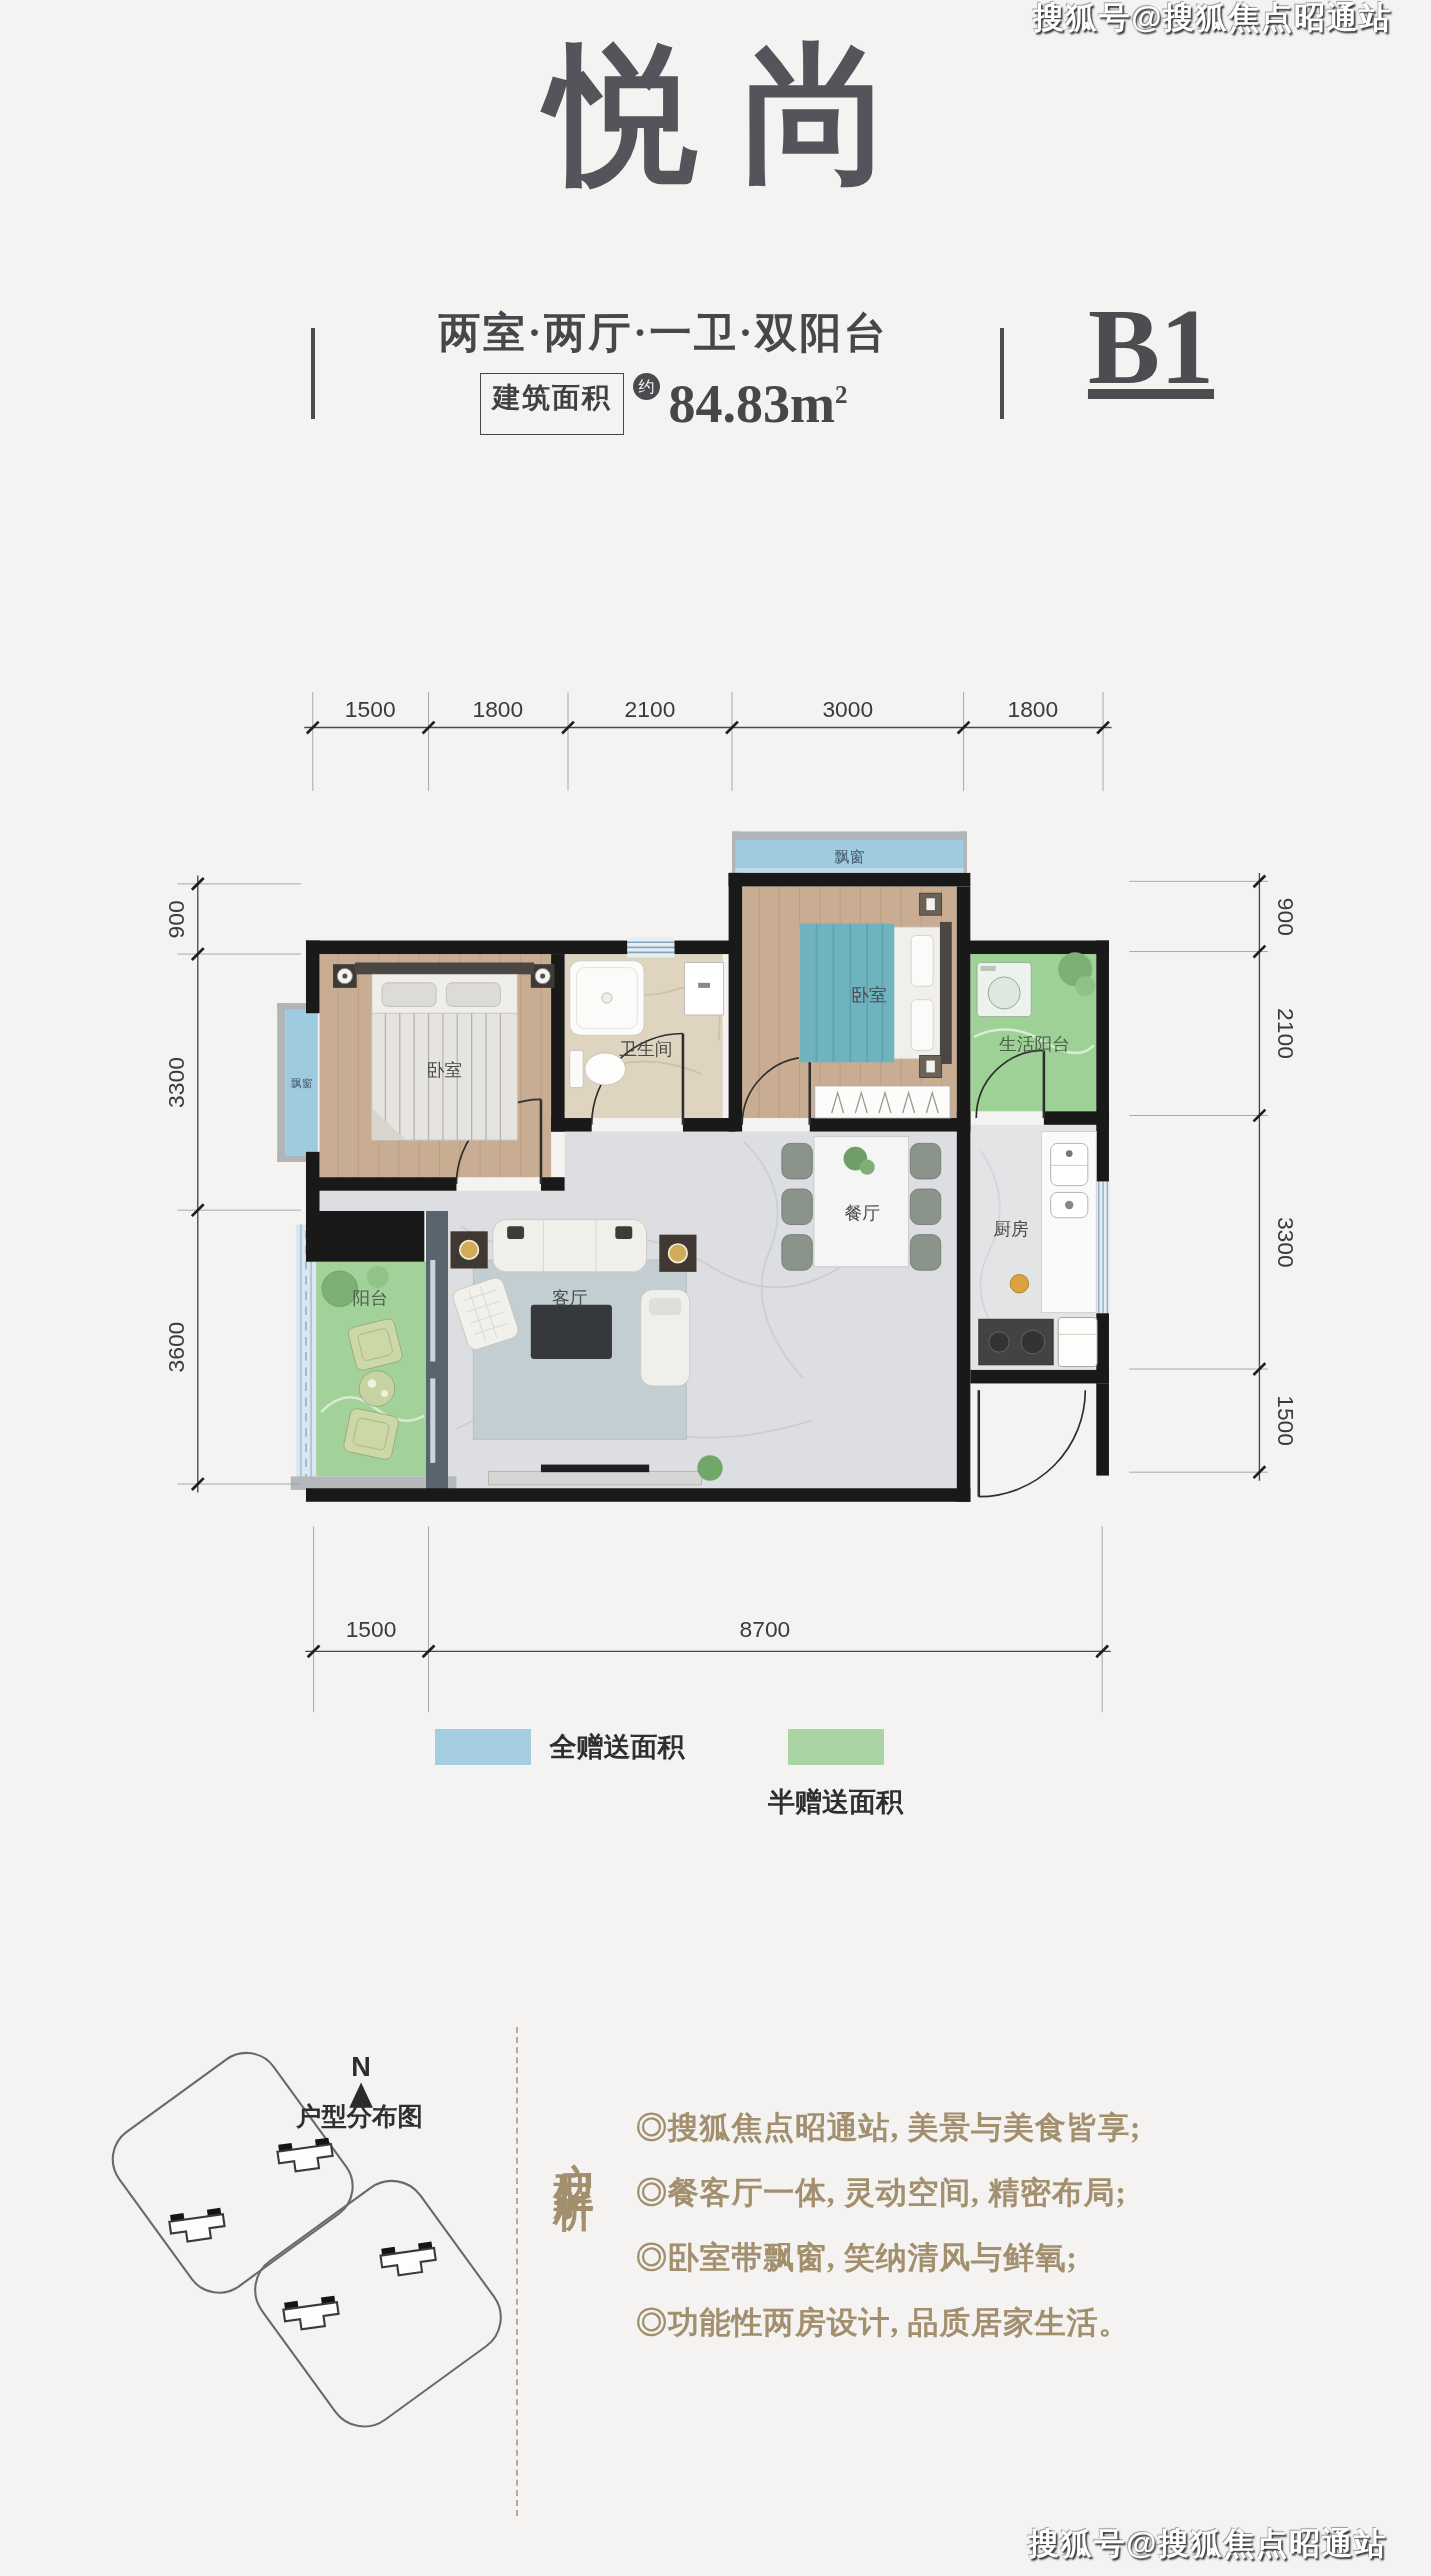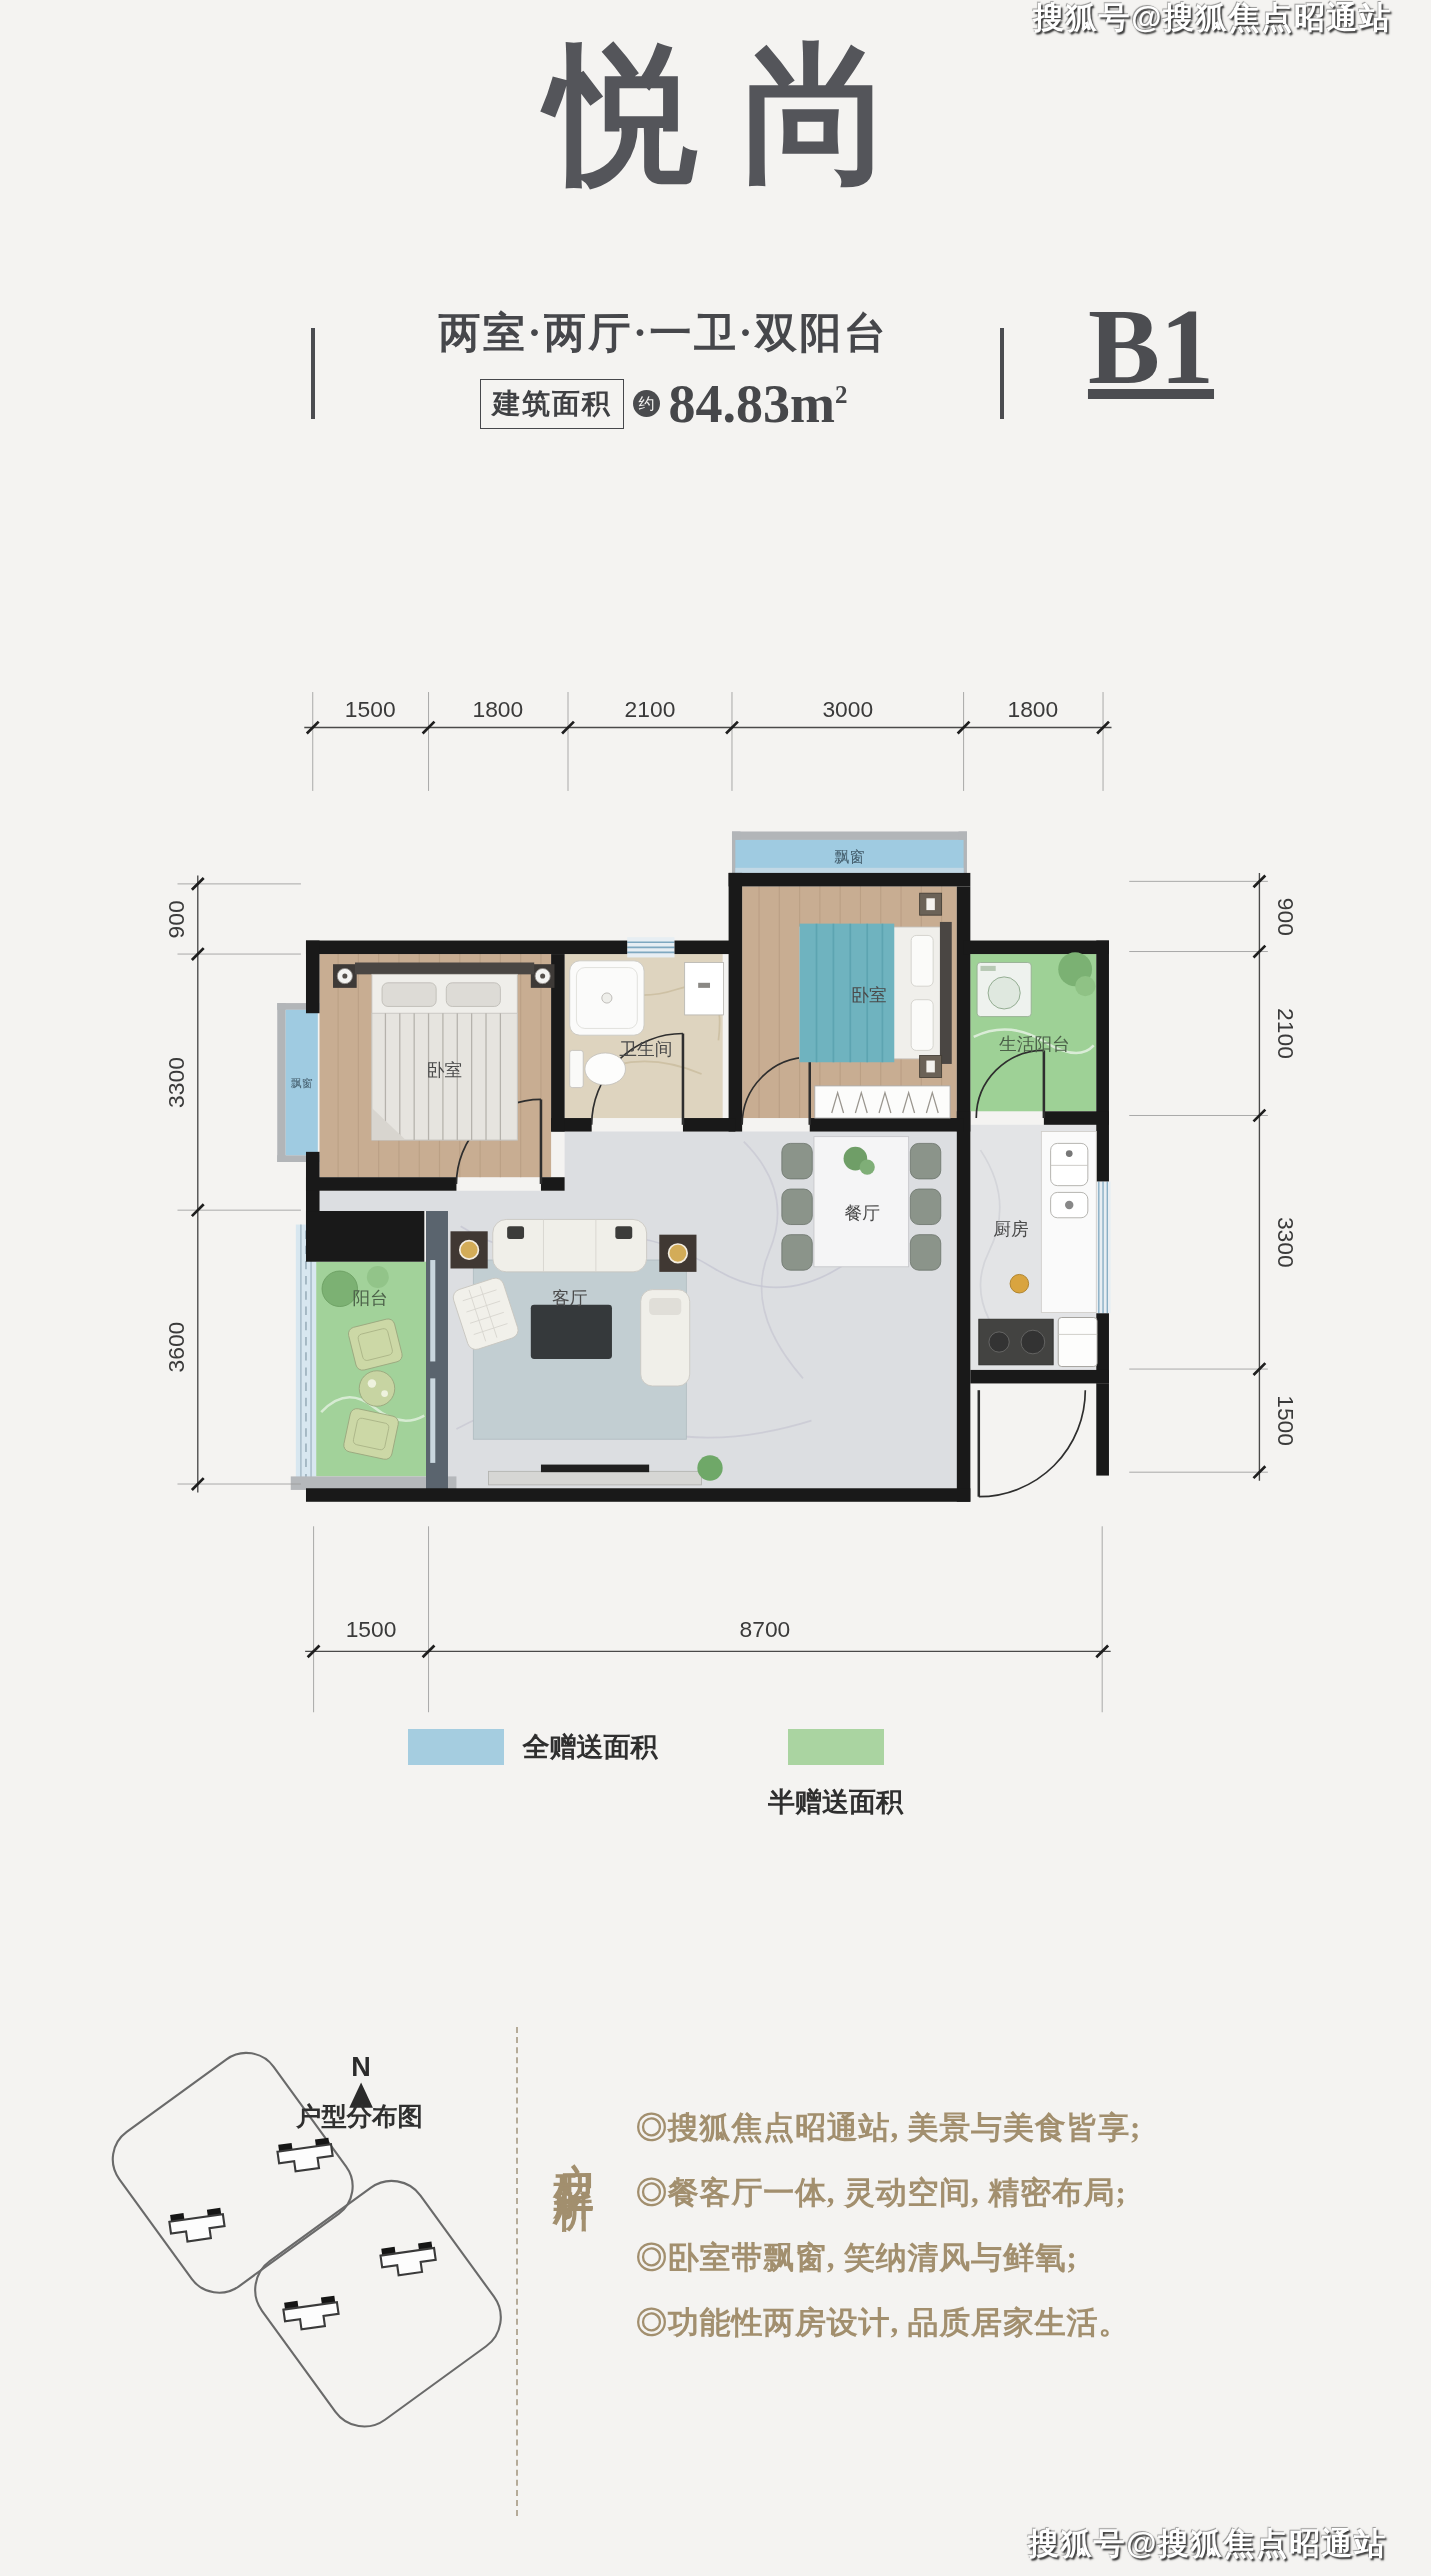--- a/index.html
+++ b/index.html
@@ -15,39 +15,39 @@
   .main-title{position:absolute;top:24px;left:4px;width:100%;text-align:center;
       font-family:"Liberation Serif",serif;font-weight:600;font-size:150px;line-height:1.22;
       color:#54555a;letter-spacing:44px;text-indent:44px;}
   .subhead{position:absolute;top:298px;left:0;width:100%;height:161px;}
   .vbar{position:absolute;width:4.2px;height:91px;background:#4b4c50;top:30px;}
   .vbar.left{left:311px;}
   .vbar.right{left:1000px;}
   .sub-center{position:absolute;left:355px;top:6.8px;width:617px;text-align:center;}
   .layout-line{font-family:"Liberation Serif",serif;font-size:42px;font-weight:700;
       color:#46474b;letter-spacing:2.5px;}
-  .area-line{margin-top:12px;display:flex;justify-content:center;align-items:center;gap:8.5px;}
+  .area-line{margin-top:12px;display:flex;justify-content:center;gap:8.5px;}
   .area-box{border:1.7px solid #46474b;font-size:28px;font-weight:700;color:#3f4043;
       padding:5px 12px;font-family:"Liberation Serif",serif;letter-spacing:1.7px;}
   .approx{width:27px;height:27px;border-radius:50%;background:#4a4b4e;color:#f4f3f1;
       font-size:16px;line-height:27px;text-align:center;flex:0 0 27px;}
   .area-value{font-family:"Liberation Serif",serif;font-size:54px;font-weight:700;color:#46474a;}
   .area-value sup{font-size:25px;}
   .unit-code{position:absolute;left:1058px;top:-13.5px;width:186px;text-align:center;
       font-family:"Liberation Serif",serif;font-size:108px;font-weight:700;color:#4c4d51;text-decoration:underline;}
   
   .plan-svg{position:absolute;top:668px;left:0;}
   .rl{font-size:21px;fill:#4a4a4a;font-family:"Liberation Sans",sans-serif;text-anchor:middle;}
   .rl.win{font-size:18px;fill:#46606f;}
   .rl.winsm{font-size:13px;fill:#46606f;}
   .rl.grn{fill:#4c6149;}
   .dim{font-size:27px;fill:#3a3a3a;text-anchor:middle;font-family:"Liberation Sans",sans-serif;}
   
   .legend-item{position:absolute;top:1729px;display:flex;align-items:center;gap:18.6px;}
-  .legend-item.full{left:408px;}
+  .legend-item.full{left:435px;}
   .legend-item.half{left:768px;flex-direction:column;}
   .chip{width:96px;height:36px;}
   .chip.blue{background:#a5cde0;}
   .chip.green{background:#aad4a1;}
   .legend-label{font-size:27px;color:#2f2f2f;font-family:"Liberation Serif",serif;font-weight:600;}
   
   .map-svg{position:absolute;top:2025px;left:68px;}
   .divider{position:absolute;left:516px;top:2027px;height:489px;width:0;
       border-left:2.5px dashed #b5ab99;}
   .analysis-title{position:absolute;left:546px;top:2130px;writing-mode:vertical-rl;

